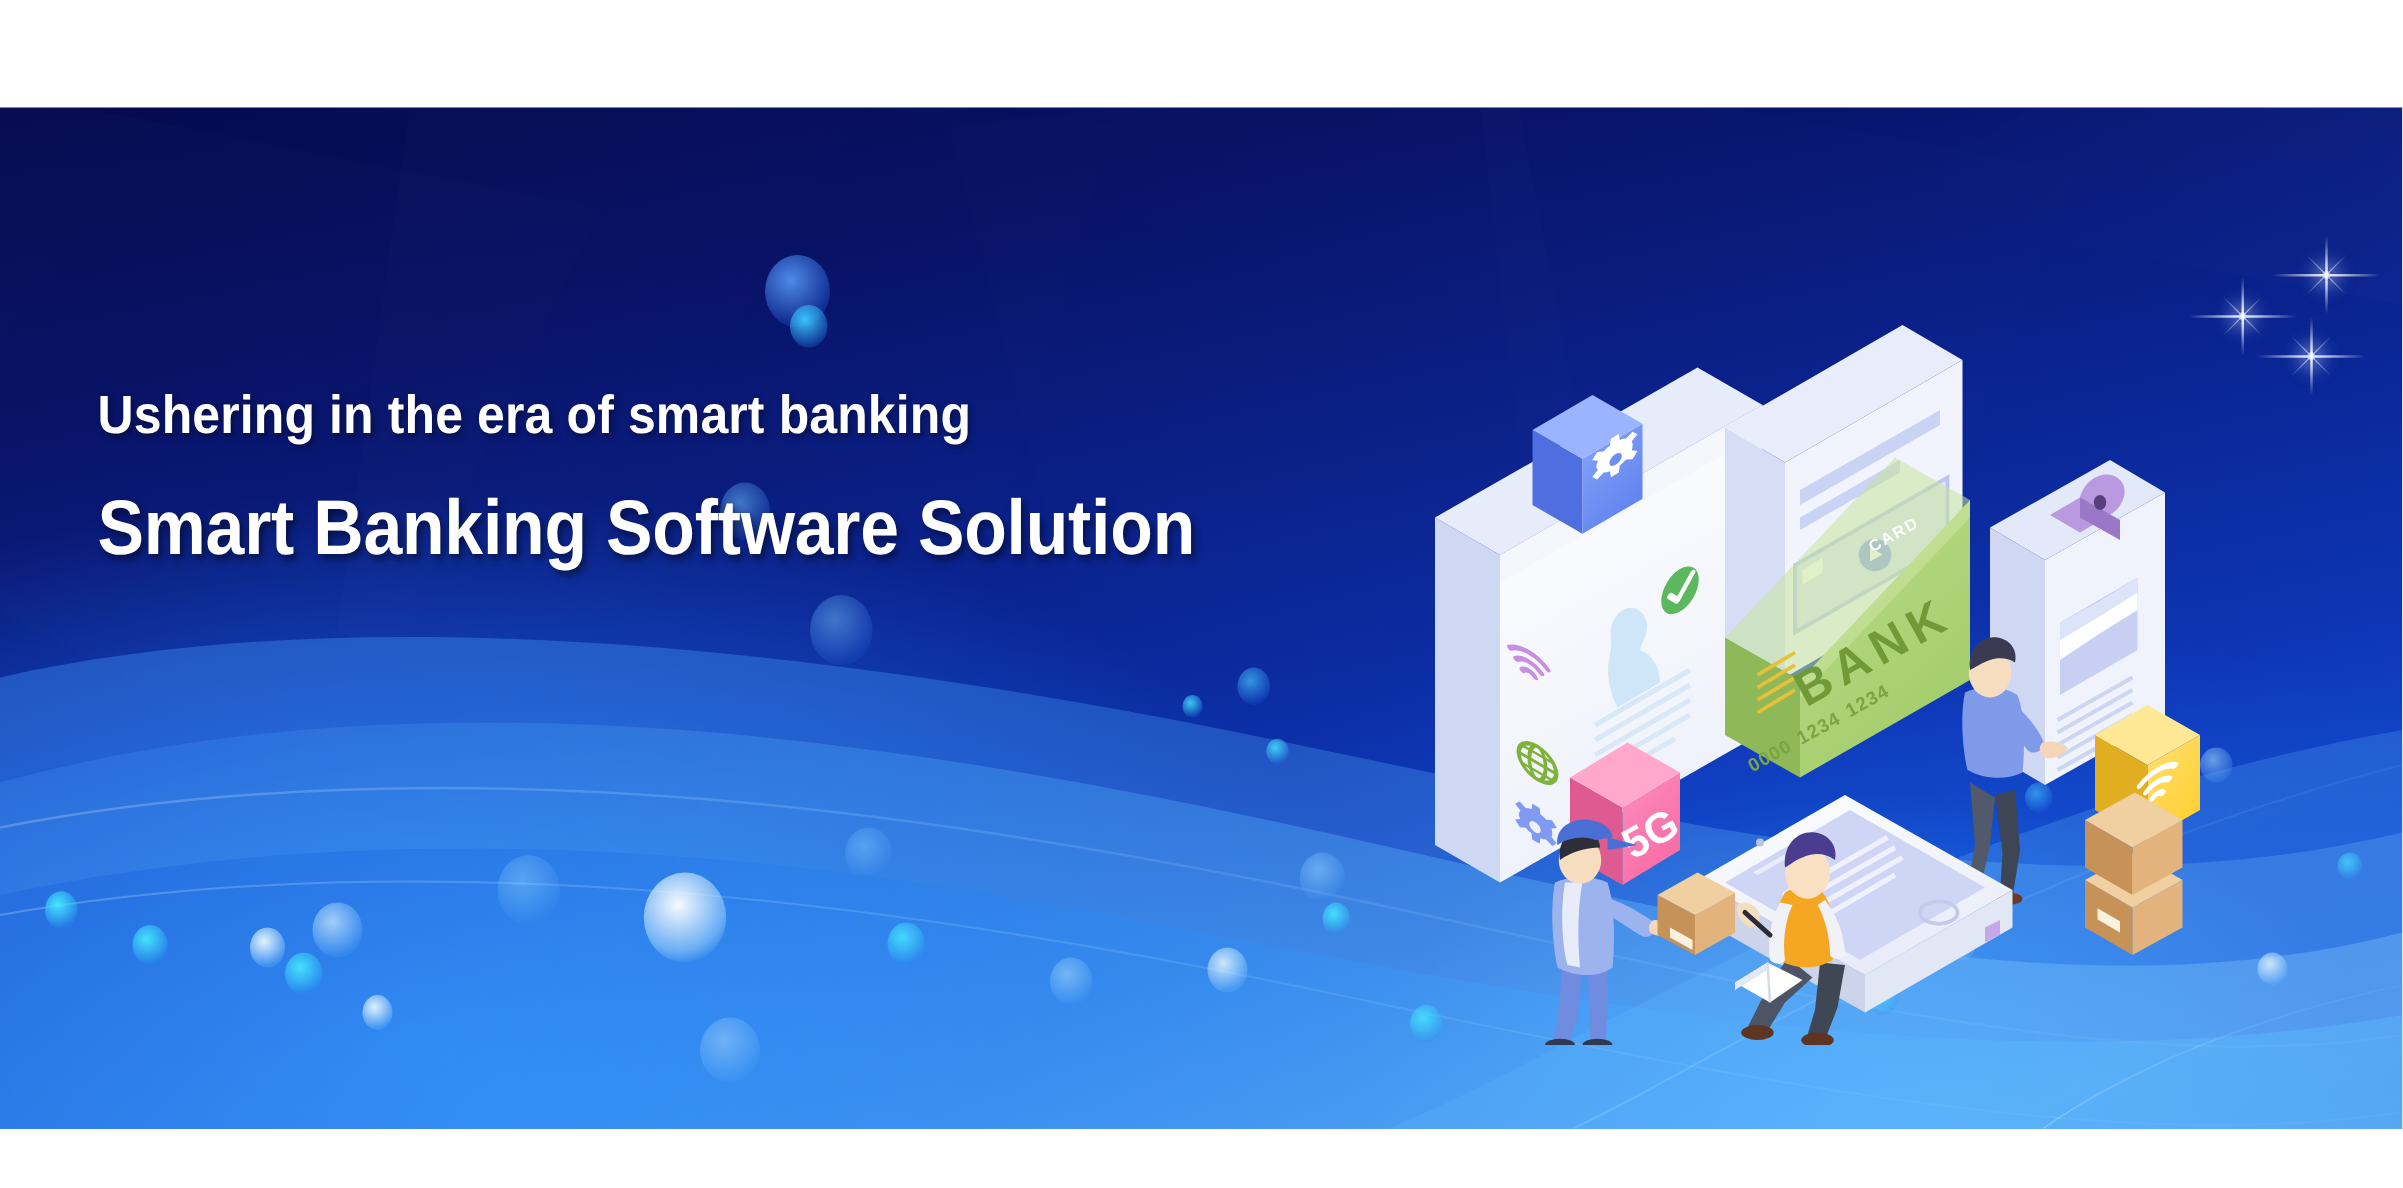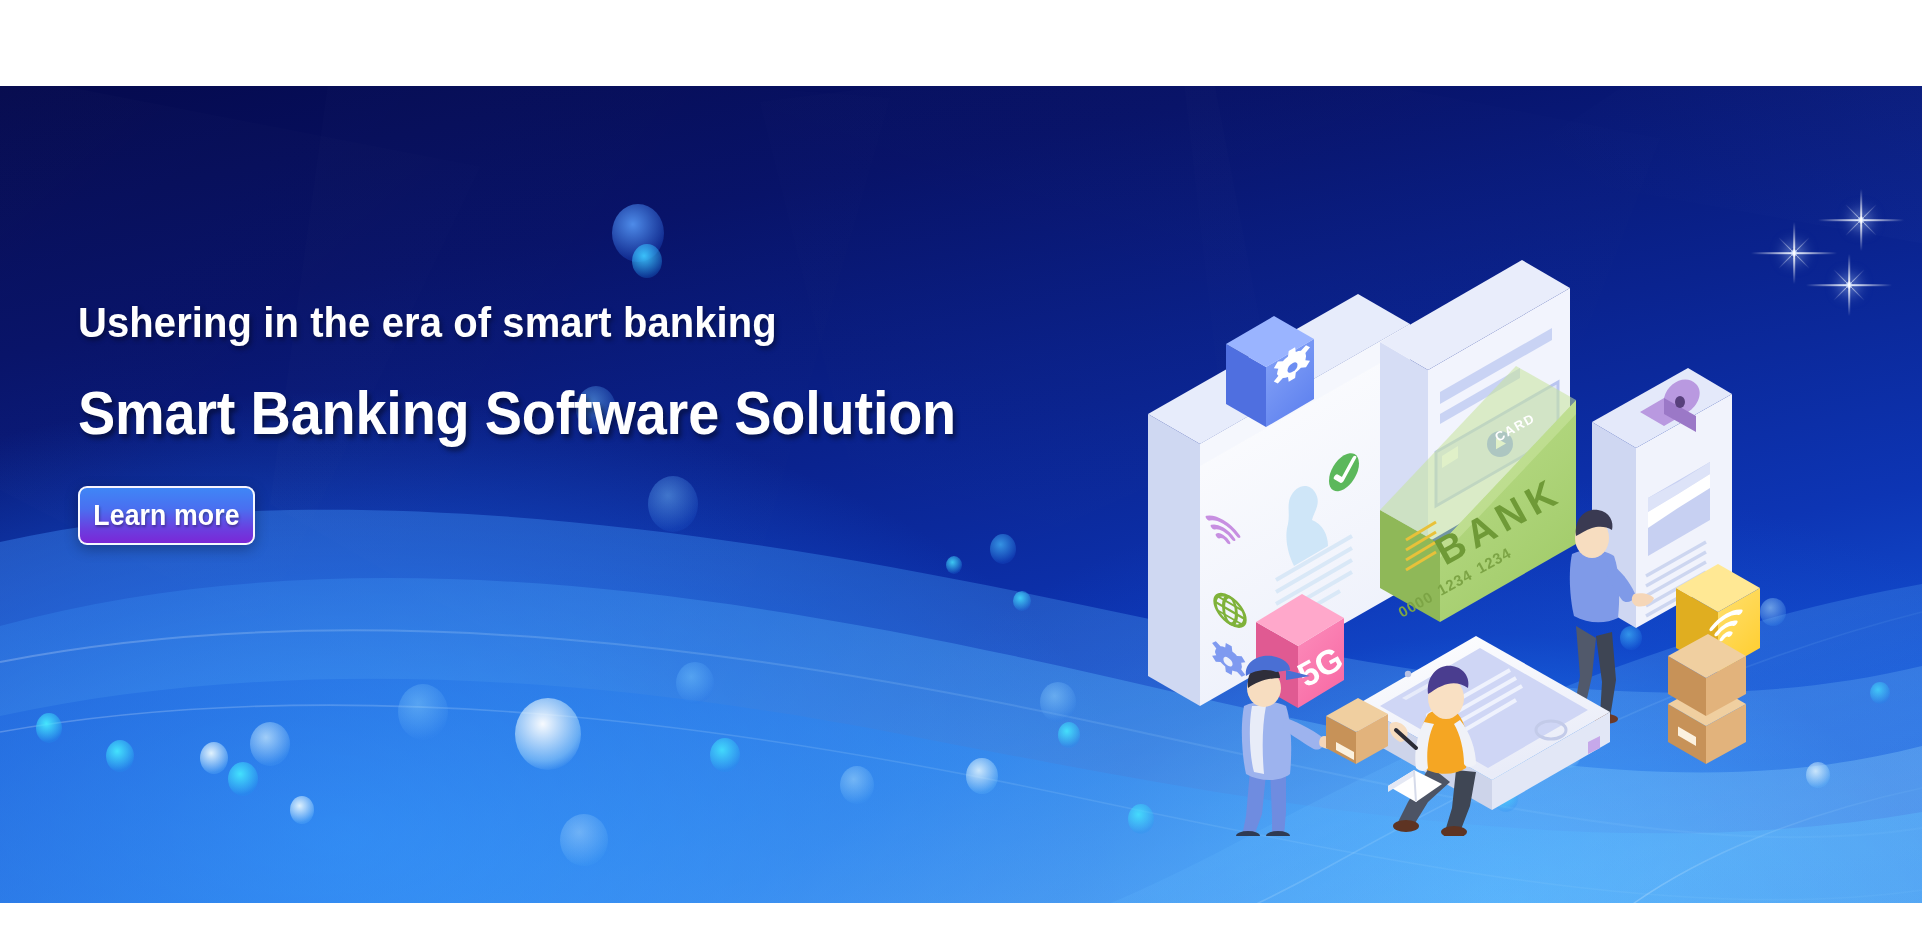--- a/index.html
+++ b/index.html
@@ -74,21 +74,21 @@
     position:absolute; left:50%; top:50%; width:9px; height:9px;
     transform:translate(-50%,-50%); border-radius:50%;
     background: radial-gradient(circle, #ffffff 0%, rgba(200,220,255,.85) 35%, rgba(140,180,255,0) 72%);
     box-shadow: 0 0 14px 5px rgba(190,215,255,.55);
   }
   .star .diag { position:absolute; left:50%; top:50%; width:44px; height:1.1px;
     background: linear-gradient(90deg, rgba(255,255,255,0), rgba(255,255,255,.75) 50%, rgba(255,255,255,0));
     transform-origin:center; }
 
   
-  .copy { position:absolute; left:78px; top:215px; width:900px; }
+  .copy { position:absolute; left:78px; top:225px; width:900px; }
 
   .eyebrow {
     color:#ffffff;
     font-family:"Liberation Sans Narrow","Liberation Sans", sans-serif;
     font-weight:700;
     font-size:43px;
     line-height:1.02;
     letter-spacing:.1px;
     transform: scaleX(.93);
     transform-origin: left center;
@@ -240,23 +240,20 @@
     <div class="bokeh" style="left:1620px;top:540px;width:22px;height:24px;background:radial-gradient(circle at 40% 35%, rgba(70,195,255,.62), rgba(30,120,235,.18) 72%, rgba(0,0,0,0));"></div>
     <div class="bokeh" style="left:1686px;top:610px;width:30px;height:34px;background:radial-gradient(circle at 40% 35%, rgba(70,225,255,.62), rgba(30,140,240,.18) 72%, rgba(0,0,0,0));"></div>
     <div class="bokeh" style="left:1760px;top:512px;width:26px;height:28px;background:radial-gradient(circle at 40% 35%, rgba(180,230,255,.55), rgba(70,160,245,.18) 74%, rgba(0,0,0,0));"></div>
     <div class="bokeh" style="left:1806px;top:676px;width:24px;height:26px;background:radial-gradient(circle at 40% 35%, rgba(235,250,255,.78), rgba(110,195,255,.22) 72%, rgba(0,0,0,0));"></div>
     <div class="bokeh" style="left:1870px;top:596px;width:20px;height:22px;background:radial-gradient(circle at 40% 35%, rgba(70,225,255,.74), rgba(30,140,240,.20) 72%, rgba(0,0,0,0));"></div>
     <div class="bokeh" style="left:1700px;top:430px;width:18px;height:20px;background:radial-gradient(circle at 40% 35%, rgba(70,190,255,.56), rgba(30,110,230,.16) 72%, rgba(0,0,0,0));"></div>
 
     <div class="copy">
       <p class="eyebrow">Ushering in the era of smart banking</p>
       <p class="headline">Smart Banking Software Solution</p>
-      <a class="cta" href="#">
-        <span>Learn more</span>
-      </a>
     </div>
 
     <div class="illus">
       <svg width="620" height="600" viewBox="0 0 620 600" xmlns="http://www.w3.org/2000/svg">
         <defs>
           <linearGradient id="panelG" x1="0" y1="0" x2="0.3" y2="1">
             <stop offset="0%" stop-color="#ffffff"></stop>
             <stop offset="100%" stop-color="#eef1fb"></stop>
           </linearGradient>
           <linearGradient id="cardG" x1="0" y1="0" x2="0.6" y2="1">

